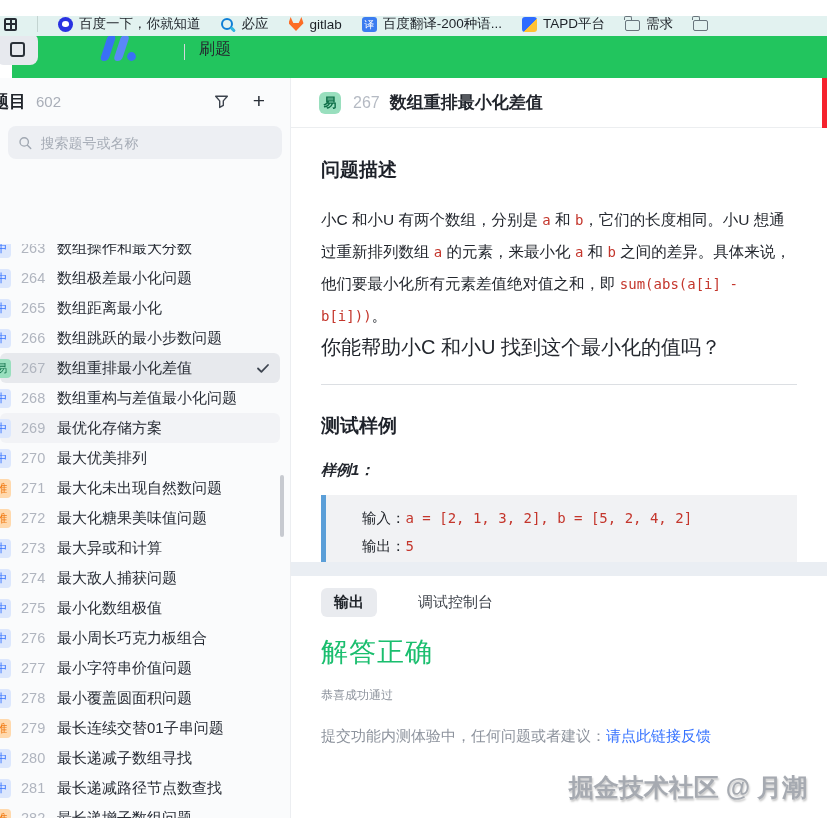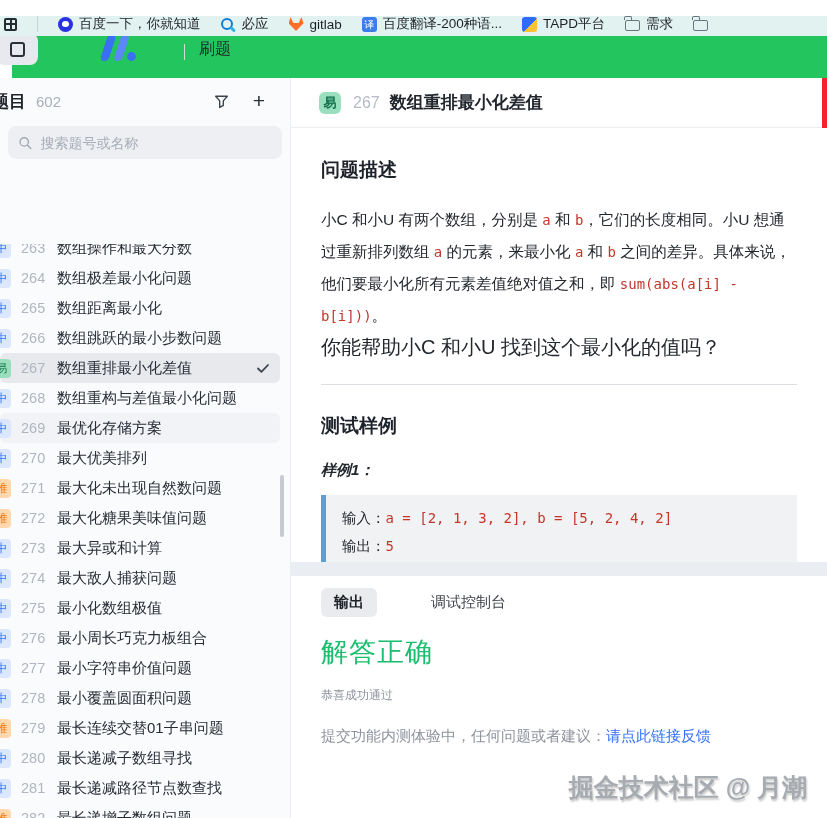--- a/index.html
+++ b/index.html
@@ -68,26 +68,26 @@
   .red-edge-marker { position:absolute; right:0; top:0; bottom:-1px; width:5px; background:#f5222d; }
 
   .problem-content { position:absolute; top:51px; left:0; right:0; height:433px; overflow:hidden; padding:0 30px; }
   .section-heading { margin-top:28px; font-size:19px; font-weight:bold; color:#1e222a; }
   .desc-para { margin-top:21px; font-size:15.5px; line-height:31px; color:#23272e; }
   .seg-code, .code-red { font-family:"DejaVu Sans Mono",monospace; font-size:14px; color:var(--code-red); }
   .desc-question { font-size:20px; line-height:31px; color:#23272e; }
   .content-divider { margin-top:21px; border:none; border-top:1px solid #dcdfe3; }
   .example-label { margin-top:22px; font-size:15px; font-weight:bold; font-style:italic; color:#23272e; }
   .example-block { margin-top:15px; background:#f1f2f4; border-left:5px solid #5b9fd8; padding:9px 16px; }
-  .example-line { font-size:14.5px; line-height:28px; color:#1f2329; }
+  .example-line { font-size:14.5px; line-height:28px; color:#1f2329;margin-left:20px; }
   .seg-label { color:#1f2329; }
 
   .panel-divider { position:absolute; top:484px; left:0; right:0; height:14px; background:#eaeef3; }
   .output-panel { position:absolute; top:498px; left:0; right:0; bottom:0; background:#fff; padding:12px 30px; }
-  .output-tabs { display:flex; align-items:center; gap:41px; }
+  .output-tabs { display:flex; align-items:center; gap:28px; }
   .out-tab { font-size:15px; padding:5px 13px; border-radius:6px; cursor:pointer; color:#40454d; }
   .out-tab.active { background:#e9ebef; font-weight:bold; color:#1f2329; }
   .result-text { margin-top:17px; font-size:27px; color:var(--result-green); letter-spacing:1px; }
   .result-sub { margin-top:17px; font-size:12px; color:#8d939d; }
   .feedback-line { margin-top:23px; font-size:15px; color:#8d939d; }
   .feedback-link { color:var(--link-blue); cursor:pointer; }
   .watermark { position:absolute; right:20px; bottom:14px; font-size:25px; font-weight:bold; color:#a6aab1;
                text-shadow:1px 2px 2px rgba(0,0,0,0.22), -1px -1px 0 rgba(255,255,255,0.9); }
 </style>
 </head>

